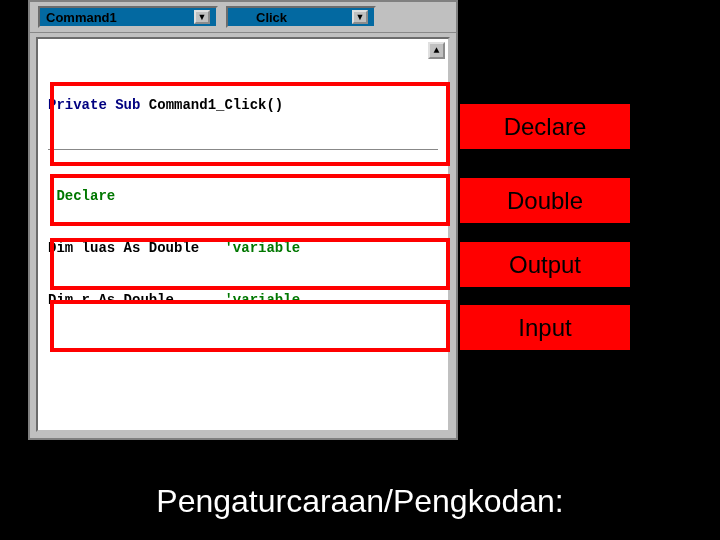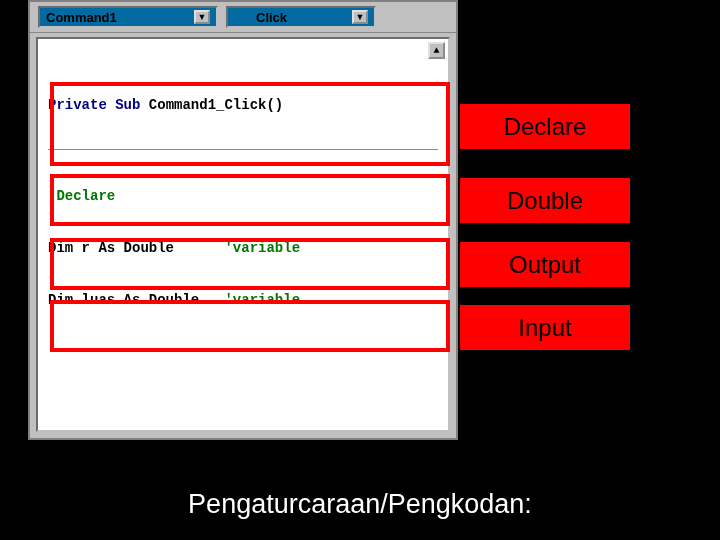--- a/index.html
+++ b/index.html
@@ -115,21 +115,21 @@
   .lbl-output  { left: 460px; top: 305px; }
 
   .footer-title {
     position: absolute;
     left: 0;
     right: 0;
     bottom: 20px;
     text-align: center;
     color: #fff;
     font-family: Arial, sans-serif;
-    font-size: 27px;
+    font-size: 32px;
   }
 </style>
 </head>
 <body>
 
 <div class="editor-frame">
   <div class="toolbar">
     <div class="dropdown">
       <span>Command1</span>
       <span class="dd-arrow">▼</span>
@@ -138,22 +138,22 @@
       <span>Click</span>
       <span class="dd-arrow">▼</span>
     </div>
   </div>
 
   <div class="code-area">
     <div class="scroll-up">▲</div>
     <div class="code-line"><span class="kw">Private Sub </span><span>Command1_Click()</span></div>
     <hr class="hr-line">
     <div class="code-line cm">'Declare</div>
+    <div class="code-line"><span>Dim luas As Double   </span><span class="cm">'variable</span></div>
     <div class="code-line"><span>Dim r As Double      </span><span class="cm">'variable</span></div>
-    <div class="code-line"><span>Dim luas As Double   </span><span class="cm">'variable</span></div>
     <div class="code-line">&nbsp;</div>
     
     
     
     
     
     
     
     
     

